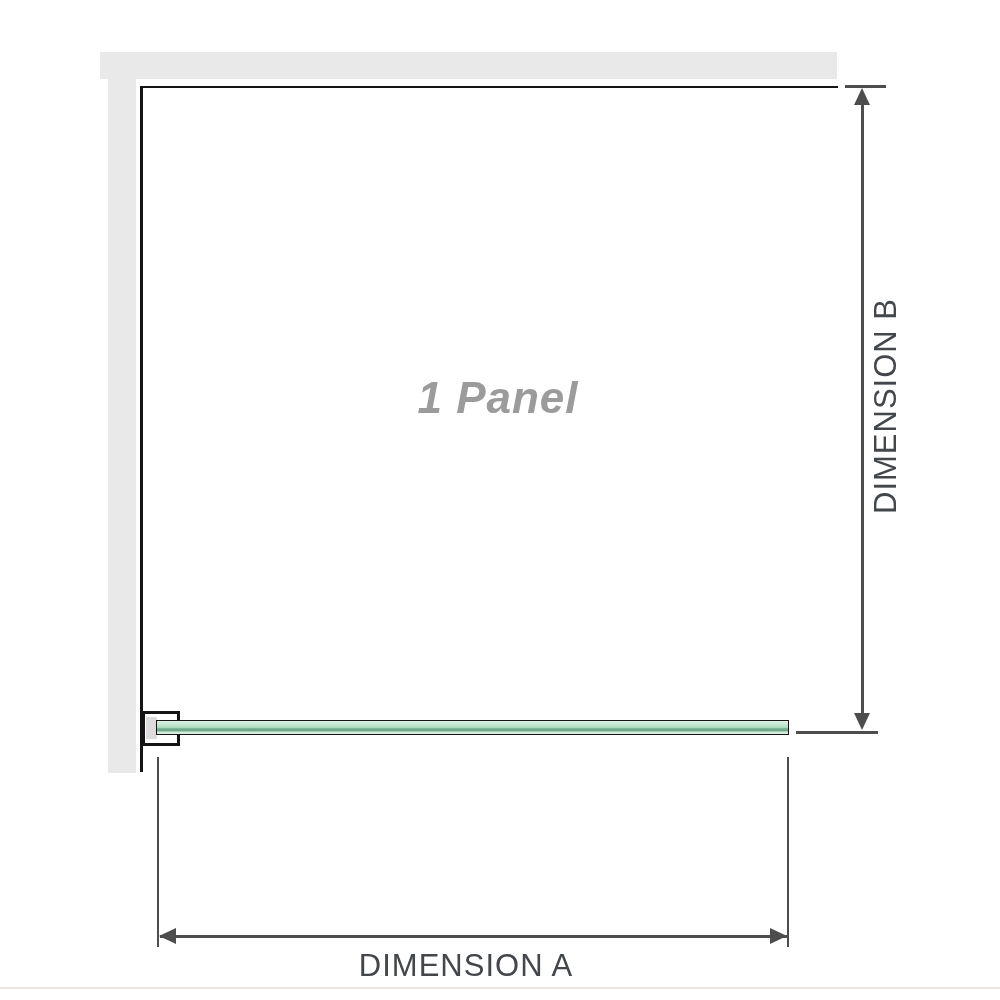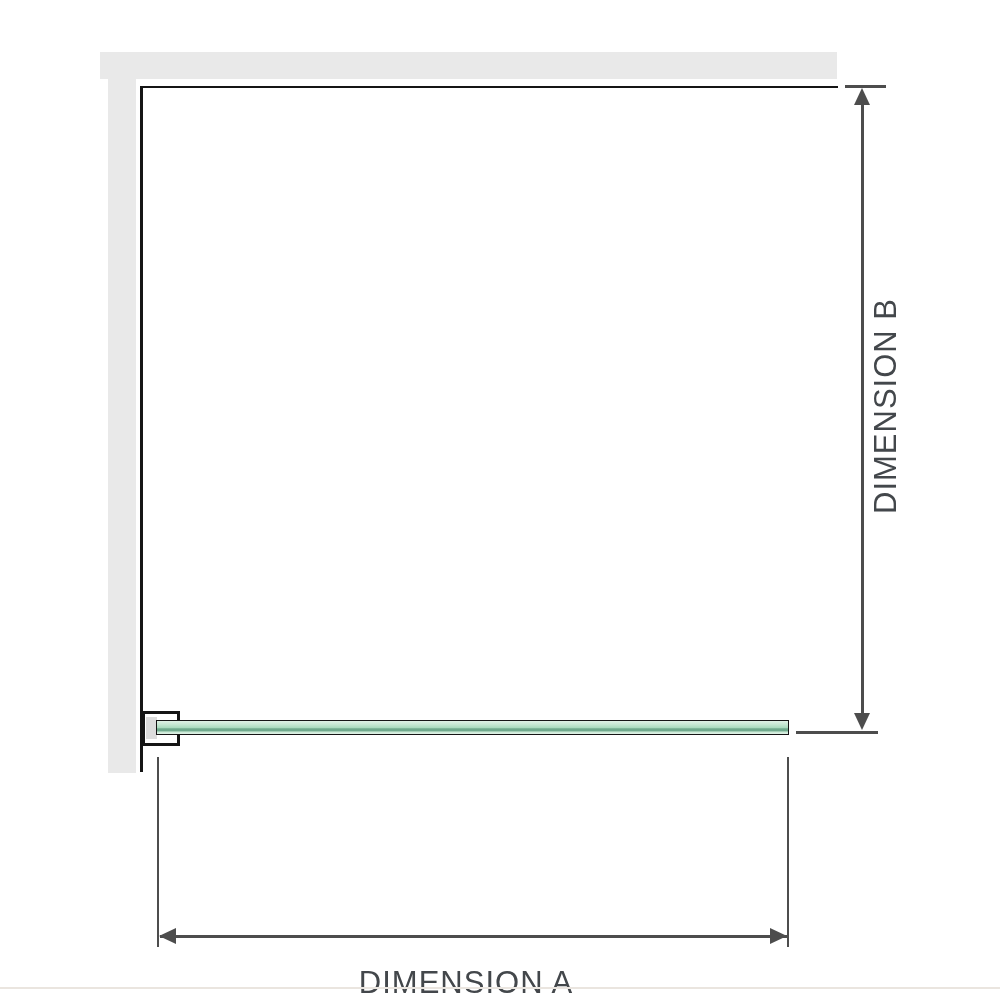--- a/index.html
+++ b/index.html
@@ -91,21 +91,21 @@
     border-left: 17px solid var(--dimension);
   }
 
   .dim-label {
     color: var(--label-text);
     font-size: 31px; font-weight: 300;
     letter-spacing: 1px; white-space: nowrap;
     text-align: center;
   }
   #dima-label {
-    left: 316px; top: 949px; width: 300px; height: 34px; line-height: 34px; margin-top: 17px;
+    left: 316px; top: 949px; width: 300px; height: 34px; line-height: 34px;
   }
   #dimb-label {
     left: 786px; top: 397px; width: 200px; height: 34px; line-height: 34px;
     transform: rotate(-90deg);
     transform-origin: center center;
   }
 
   
   #baseline { left: 0; top: 987px; width: 1000px; height: 2px; background: var(--baseline); }
 </style>
@@ -113,20 +113,21 @@
 <body>
 
 <div id="stage">
 
   <div class="abs wall" id="wall-top"></div>
   <div class="abs wall" id="wall-left"></div>
 
   <div class="abs outline" id="edge-top"></div>
   <div class="abs outline" id="edge-left"></div>
 
+  <div class="abs" id="panel-label">1 Panel</div>
 
   <div class="abs" id="clamp"></div>
   <div class="abs" id="clamp-pad"></div>
 
   <div class="abs" id="glass"></div>
 
   <div class="abs dim" id="dimb-tick-top"></div>
   <div class="abs dim" id="dimb-tick-bot"></div>
   <div class="abs dim" id="dimb-line"></div>
   <div class="abs arrow" id="dimb-arrow-up"></div>

